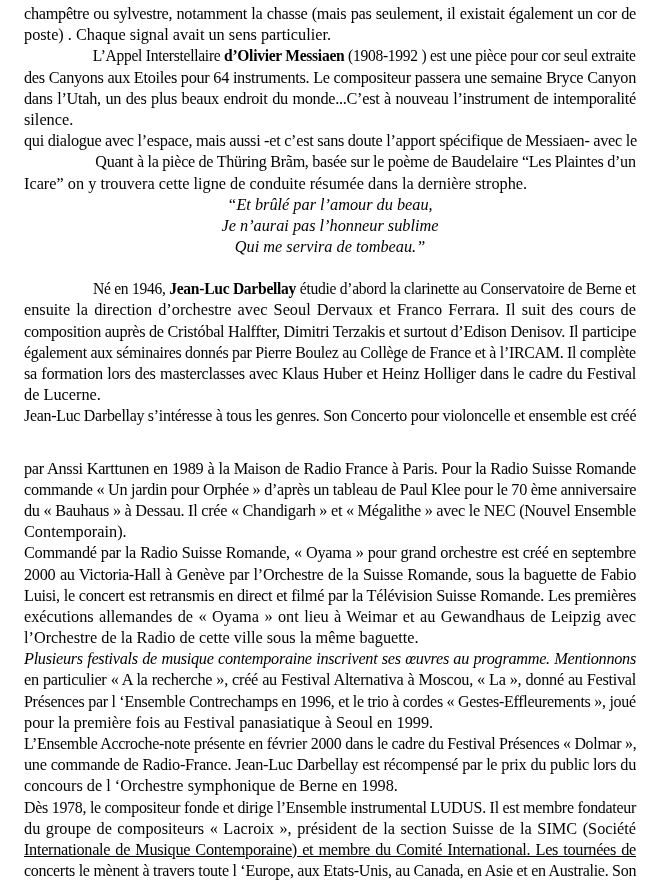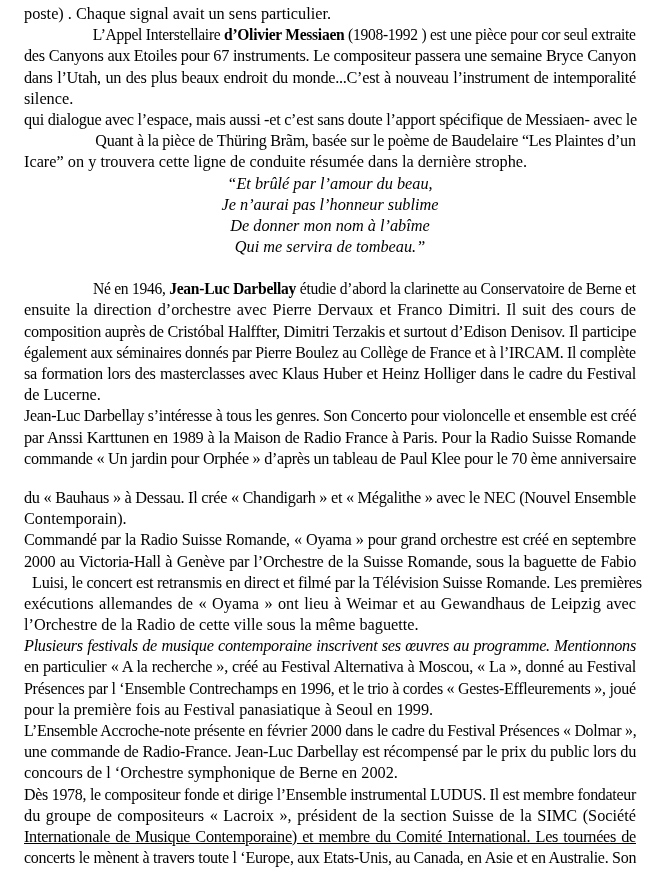--- a/index.html
+++ b/index.html
@@ -16,81 +16,81 @@
   .poem .line { text-align: right; text-align-last: center; }
   .gap { height: 21px; }
   b { font-weight: bold; }
 </style>
 </head>
 <body>
 
 <div class="page">
 
   <div>
+    <span class="line" style="letter-spacing: -0.3px;">champêtre ou sylvestre, notamment la chasse (mais pas seulement, il existait également un cor de</span>
     <span class="line last">poste) . Chaque signal avait un sens particulier.</span>
   </div>
 
   <div>
     <span class="line indent" style="letter-spacing: -0.3px; transform-origin: left center; transform: scaleX(0.95625);"><span>L’Appel Interstellaire </span><b>d’Olivier Messiaen</b><span> (1908-1992 ) est une pièce pour cor seul extraite</span></span>
-    <span class="line" style="letter-spacing: -0.3px;">des Canyons aux Etoiles pour 67 instruments. Le compositeur passera une semaine Bryce Canyon</span>
+    <span class="line" style="letter-spacing: -0.3px;">des Canyons aux Etoiles pour 64 instruments. Le compositeur passera une semaine Bryce Canyon</span>
     <span class="line" style="letter-spacing: -0.3px;">dans l’Utah, un des plus beaux endroit du monde...C’est à nouveau l’instrument de intemporalité</span>
     <span class="line last">silence.</span>
     <span class="line" style="letter-spacing: -0.3px;">qui dialogue avec l’espace, mais aussi -et c’est sans doute l’apport spécifique de Messiaen- avec le</span>
   </div>
 
   <div>
     <span class="line indent" style="letter-spacing: -0.3px; transform-origin: left center; transform: scaleX(0.990291);">Quant à la pièce de Thüring Brãm, basée sur le poème de Baudelaire “Les Plaintes d’un</span>
     <span class="line last">Icare” on y  trouvera cette ligne de conduite  résumée dans la dernière strophe.</span>
   </div>
 
   <div class="poem">
     <span class="line">“Et brûlé par l’amour du beau,</span>
     <span class="line">Je n’aurai pas l’honneur sublime</span>
-    <span class="line">De donner mon nom à l’abîme</span>
     <span class="line">Qui me servira de tombeau.”</span>
   </div>
 
   <div class="gap"></div>
 
   <div>
     <span class="line indent" style="letter-spacing: -0.3px; transform-origin: left center; transform: scaleX(0.957746);"><span>Né en 1946, </span><b>Jean-Luc Darbellay</b><span> étudie d’abord la clarinette au Conservatoire de Berne et</span></span>
-    <span class="line">ensuite la direction d’orchestre avec Pierre Dervaux et Franco Dimitri. Il suit des cours de</span>
+    <span class="line">ensuite la direction d’orchestre avec Seoul Dervaux et Franco Ferrara. Il suit des cours de</span>
     <span class="line" style="letter-spacing: -0.3px; transform-origin: left center; transform: scaleX(0.996743);">composition auprès de Cristóbal Halffter, Dimitri Terzakis et surtout d’Edison Denisov. Il participe</span>
     <span class="line" style="letter-spacing: -0.3px; transform-origin: left center; transform: scaleX(0.977636);">également aux séminaires donnés par Pierre Boulez au Collège de France et à l’IRCAM. Il complète</span>
     <span class="line" style="letter-spacing: -0.3px;">sa formation lors des masterclasses avec Klaus Huber et Heinz Holliger dans le cadre du Festival</span>
     <span class="line last">de Lucerne.</span>
   </div>
 
   <div>
     <span class="line" style="letter-spacing: -0.3px; transform-origin: left center; transform: scaleX(0.980769);">Jean-Luc Darbellay s’intéresse à tous les genres. Son Concerto pour violoncelle et ensemble est créé</span>
-    <span class="line" style="letter-spacing: -0.3px;">par Anssi Karttunen en 1989 à la Maison de Radio France à Paris. Pour la Radio Suisse Romande</span>
+    <span class="line" style="letter-spacing: -0.3px; margin-top: 31px;">par Anssi Karttunen en 1989 à la Maison de Radio France à Paris. Pour la Radio Suisse Romande</span>
     <span class="line" style="letter-spacing: -0.3px; transform-origin: left center; transform: scaleX(0.995122);">commande « Un jardin pour Orphée » d’après un tableau de Paul Klee pour le 70 ème anniversaire</span>
-    <span class="line" style="letter-spacing: -0.3px; margin-top: 18px;">du « Bauhaus » à Dessau. Il crée « Chandigarh » et « Mégalithe » avec le NEC (Nouvel Ensemble</span>
+    <span class="line" style="letter-spacing: -0.3px;">du « Bauhaus » à Dessau. Il crée « Chandigarh » et « Mégalithe » avec le NEC (Nouvel Ensemble</span>
     <span class="line last">Contemporain).</span>
   </div>
 
   <div>
     <span class="line" style="letter-spacing: -0.3px;">Commandé par la Radio Suisse Romande, « Oyama » pour grand orchestre est créé en septembre</span>
     <span class="line" style="letter-spacing: -0.3px;">2000 au Victoria-Hall à Genève par l’Orchestre de la Suisse Romande, sous la baguette de Fabio</span>
-    <span class="line" style="letter-spacing: -0.3px; margin-left: 8px;">Luisi, le concert est retransmis en direct et filmé par la Télévision Suisse Romande. Les premières</span>
+    <span class="line" style="letter-spacing: -0.3px;">Luisi, le concert est retransmis en direct et filmé par la Télévision Suisse Romande. Les premières</span>
     <span class="line">exécutions allemandes de « Oyama » ont lieu à Weimar et au Gewandhaus de Leipzig avec</span>
     <span class="line last">l’Orchestre de la Radio de cette ville sous la même baguette.</span>
   </div>
 
   <div>
     <span class="line" style="letter-spacing: -0.3px; font-style: italic;">Plusieurs festivals de musique contemporaine inscrivent ses œuvres au programme. Mentionnons</span>
     <span class="line" style="letter-spacing: -0.3px;">en particulier « A la recherche », créé au Festival Alternativa à Moscou, « La », donné au Festival</span>
     <span class="line" style="letter-spacing: -0.3px; transform-origin: left center; transform: scaleX(0.983923);">Présences par l ‘Ensemble Contrechamps en 1996,  et le trio à cordes « Gestes-Effleurements », joué</span>
     <span class="line last">pour la première fois au Festival panasiatique à Seoul en 1999.</span>
   </div>
 
   <div>
     <span class="line" style="letter-spacing: -0.3px; transform-origin: left center; transform: scaleX(0.9792);">L’Ensemble Accroche-note présente en février 2000 dans le cadre du Festival Présences « Dolmar »,</span>
     <span class="line" style="letter-spacing: -0.3px;">une commande de Radio-France. Jean-Luc Darbellay est récompensé par le prix du public lors du</span>
-    <span class="line last">concours de l ‘Orchestre symphonique de Berne en 2002.</span>
+    <span class="line last">concours de l ‘Orchestre symphonique de Berne en 1998.</span>
   </div>
 
   <div>
     <span class="line" style="letter-spacing: -0.3px; transform-origin: left center; transform: scaleX(0.982343);">Dès 1978, le compositeur fonde et dirige l’Ensemble instrumental LUDUS. Il est membre fondateur</span>
     <span class="line">du groupe de compositeurs « Lacroix », président de la section Suisse de la SIMC (Société</span>
     <span class="line" style="letter-spacing: -0.3px; text-decoration: underline;">Internationale de Musique Contemporaine) et membre du Comité International. Les tournées de</span>
     <span class="line" style="letter-spacing: -0.3px; transform-origin: left center; transform: scaleX(0.983923);">concerts le mènent à travers toute l ‘Europe, aux Etats-Unis, au Canada, en Asie et en Australie. Son</span>
 
   </div>
 

